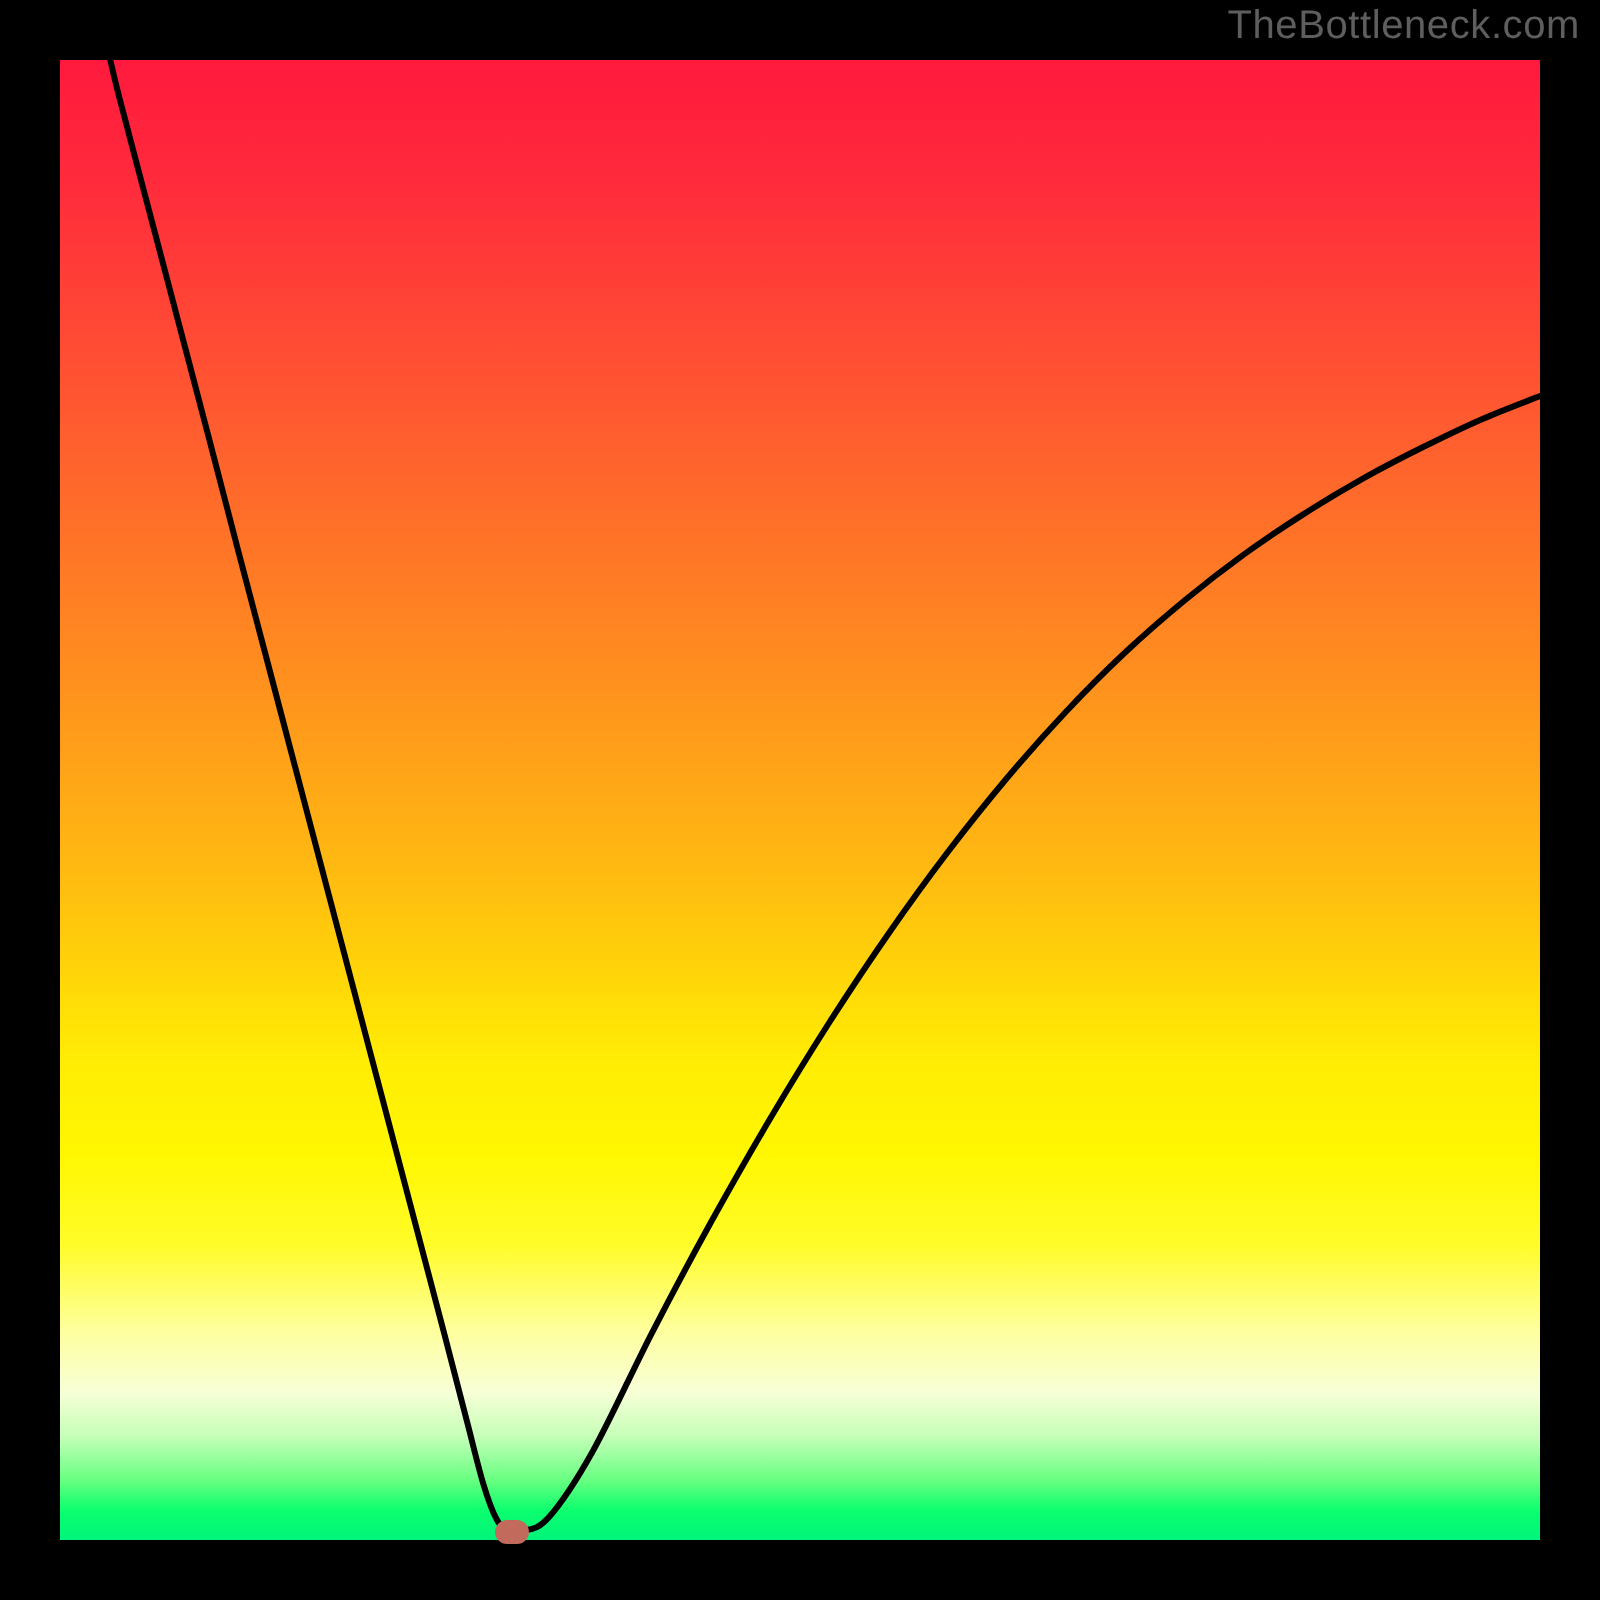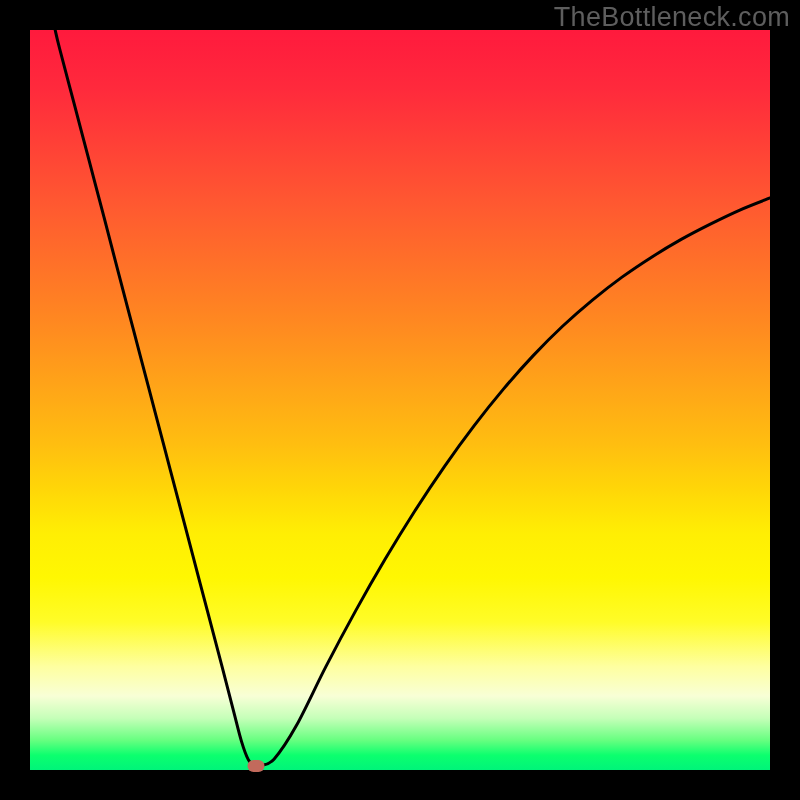--- a/index.html
+++ b/index.html
@@ -15,21 +15,21 @@
     position: relative;
     width: 800px;
     height: 800px;
     box-sizing: border-box;
   }
   .watermark {
     position: absolute;
     top: 2px;
     right: 10px;
     color: #5e5e5e;
-    font-size: 27px;
+    font-size: 20px;
     font-weight: 500;
     letter-spacing: 0.3px;
     z-index: 10;
     text-align: center;
   }
   .plot {
     position: absolute;
     left: 30px;
     top: 30px;
     width: 740px;

